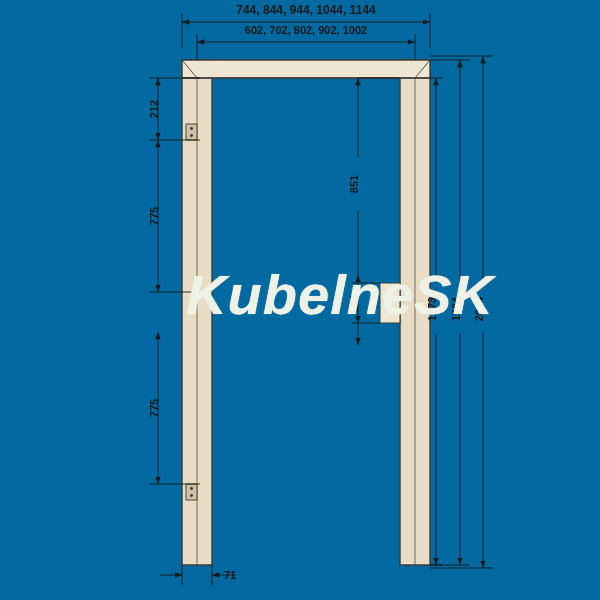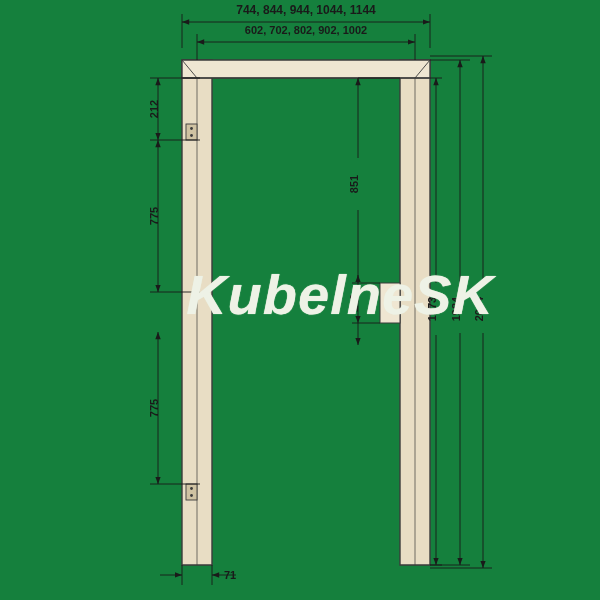--- a/index.html
+++ b/index.html
@@ -7,21 +7,21 @@
     padding: 0;
     background: #ffffff;
   }
   body {
     font-family: "Liberation Sans", sans-serif;
   }
   #stage {
     position: relative;
     width: 600px;
     height: 600px;
-    background: #15803d;
+    background: #0369a1;
     overflow: hidden;
   }
   #stage svg {
     position: absolute;
     left: 0;
     top: 0;
   }
   .dim-text {
     font-family: "Liberation Sans", sans-serif;
     font-size: 12px;

